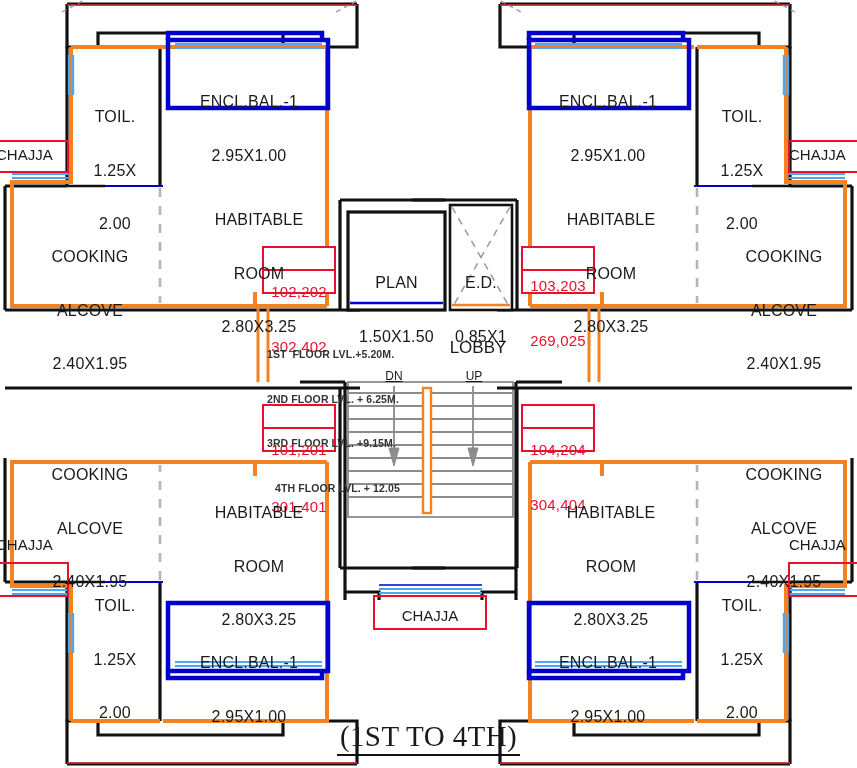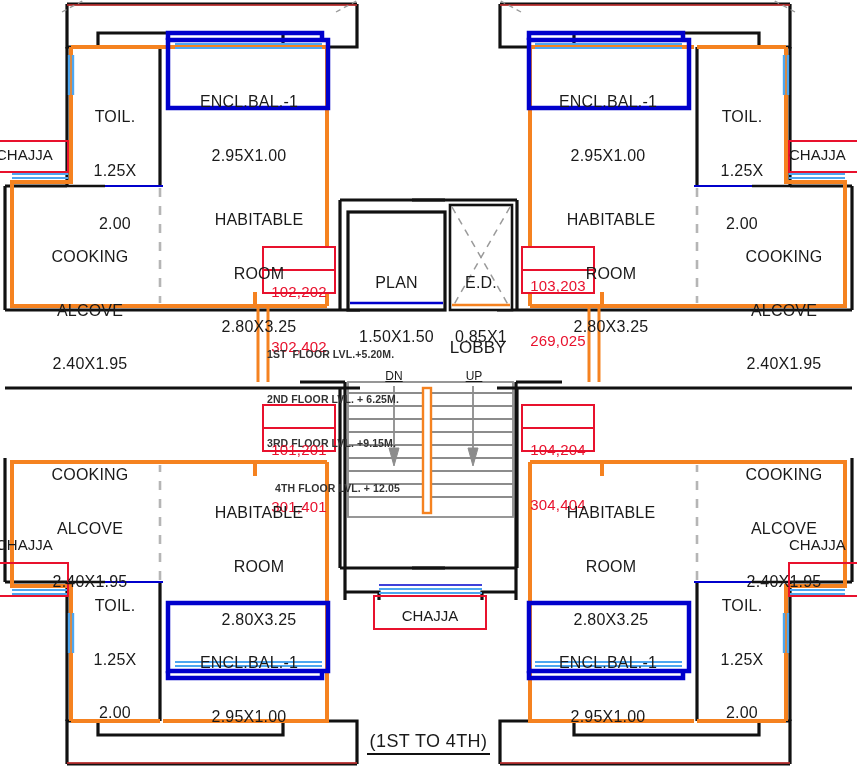--- a/index.html
+++ b/index.html
@@ -52,27 +52,28 @@
   }
   .title-line1{
     font-size:25px;
     letter-spacing:0.4px;
     display:inline-block;
     border-bottom:2.5px solid #111;
     padding:0 3px 1px 3px;
     line-height:1.1;
   }
   .title-line2{
-    font-size:18px;
+    font-size:29px;
     letter-spacing:0.4px;
     display:inline-block;
     border-bottom:2.5px solid #111;
     padding:0 3px 1px 3px;
     line-height:1.1;
-    margin-top:14px;
+    margin-top:3px;
+    font-family:Liberation Serif, serif;
   }
 </style>
 </head>
 <body>
 
 <div id="plan-root">
 
   <svg id="plan-svg" viewBox="0 0 857 768">
 
     <g stroke="#111111" fill="none">

